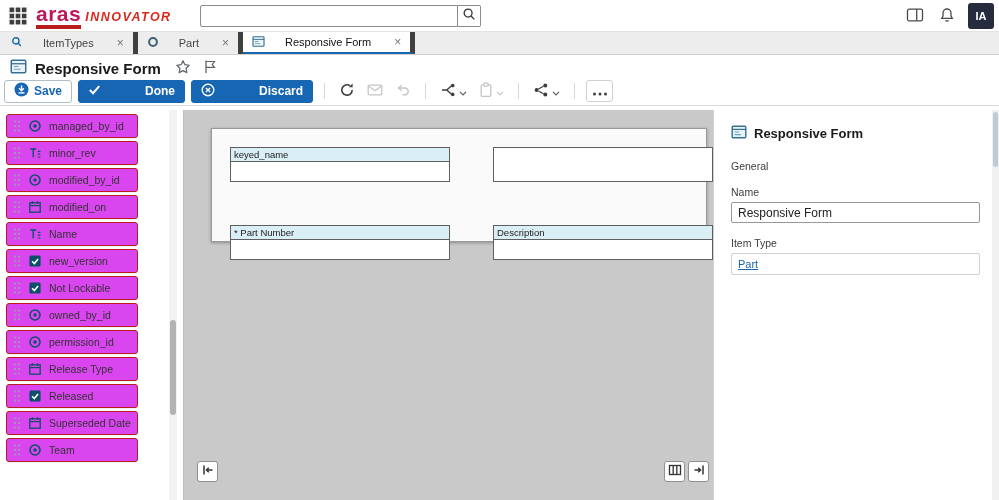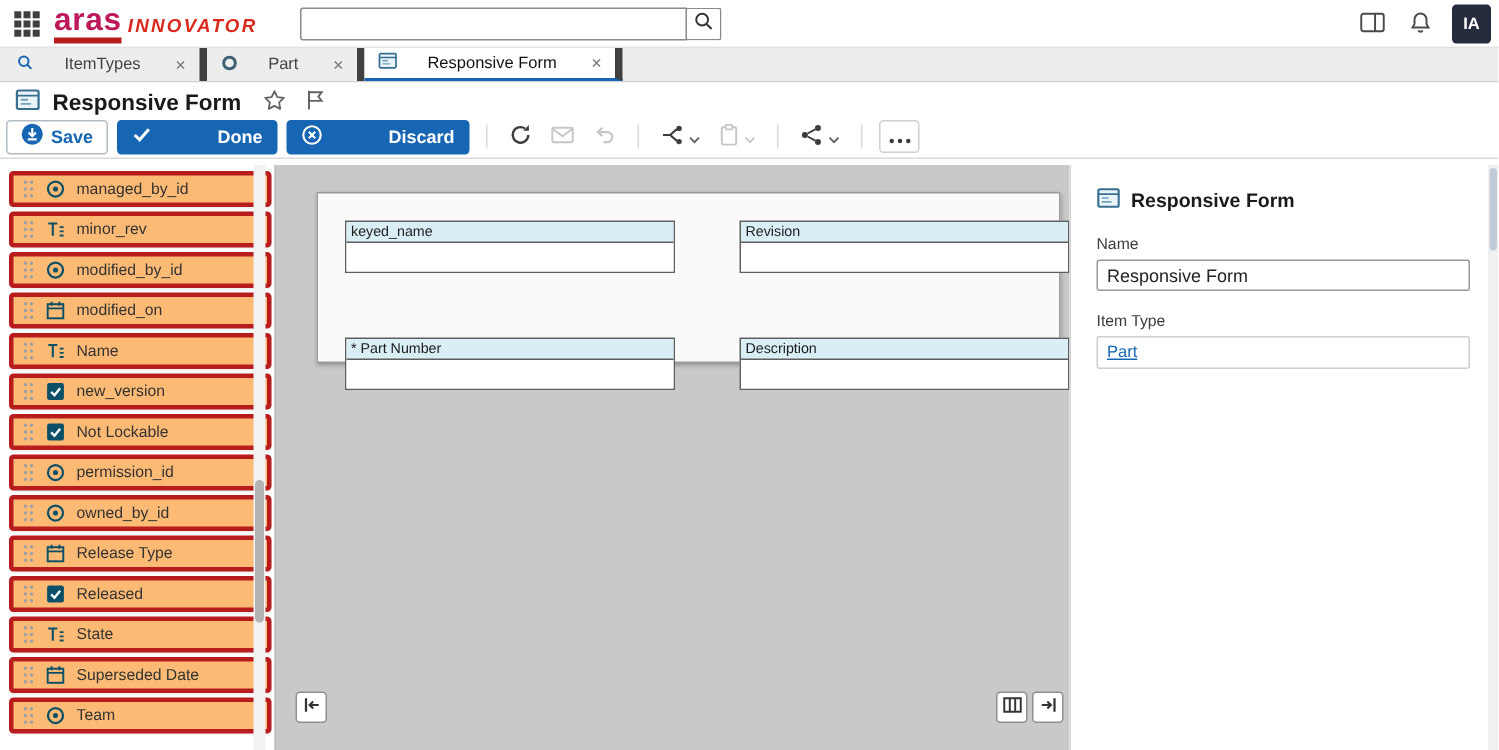--- a/index.html
+++ b/index.html
@@ -35,21 +35,21 @@
   .btn { display:inline-flex; align-items:center; gap:5px; height:23px; padding:0 9px; border-radius:3px; font-size:12px; font-weight:600; font-family:"Liberation Sans",sans-serif; cursor:pointer; }
   .btn-save { background:#fff; border:1px solid #b3bcc4; color:#1666b3; }
   .btn-primary { background:#1666b3; border:1px solid #1666b3; color:#fff;gap:44px; }
   .tb-sep { width:1px; height:16px; background:#d9d9d9; margin:0 5px; }
   .tb-icon { background:none; border:none; padding:2px 3px; display:inline-flex; align-items:center; gap:3px; cursor:pointer; }
   .tb-icon.disabled { cursor:default; }
   .btn-more { background:#fff; border:1px solid #d0d0d0; border-radius:3px; width:27px; height:22px; display:inline-flex; align-items:center; justify-content:center; cursor:pointer; }
 
   
   .sidebar { position:absolute; left:0; top:110px; width:183px; height:390px; background:#fff; overflow:hidden; padding:4px 0 0 6px; }
-  .field-item { display:flex; align-items:center; width:175px; height:24px; margin-bottom:3px; background:#fdba74; border:3px solid #b91c1c; border-radius:3px; padding:0 6px; box-shadow:0 1px 1px rgba(0,0,0,.06); cursor:grab; }
+  .field-item { display:flex; align-items:center; width:132px; height:24px; margin-bottom:3px; background:#d946ef; border:1px solid #b91c1c; border-radius:3px; padding:0 6px; box-shadow:0 1px 1px rgba(0,0,0,.06); cursor:grab; }
   .drag { width:8px; height:14px; margin-right:7px; flex:none; display:flex; }
   .picon { width:14px; height:14px; margin-right:7px; flex:none; color:#0b5068; display:flex; }
   .picon svg { width:14px; height:14px; }
   .flabel { font-size:10.5px; color:#333; white-space:nowrap; }
   .sb-scroll { position:absolute; left:169px; top:110px; width:8px; height:390px; background:#f2f2f2; }
   .sb-thumb { position:absolute; left:1px; top:210px; width:6px; height:95px; background:#b3b3b3; border-radius:3px; }
 
   .canvas { position:absolute; left:183px; top:110px; width:530px; height:390px; background:#c9c9c9; border-left:1px solid #bdbdbd; }
   .form-panel { position:absolute; left:27px; top:18px; width:496px; height:114px; background:#fafafa; border:1px solid #9a9a9a; box-shadow:0 1px 3px rgba(0,0,0,.3); }
   .form-grid { display:grid; grid-template-columns:220px 220px; column-gap:10px; row-gap:10px; padding:18px 0 0 18px;gap:43px; }
@@ -401,40 +401,40 @@
               <circle cx="2" cy="11.5" r="1.1" fill="#9aa0a6"></circle>
               <circle cx="6" cy="11.5" r="1.1" fill="#9aa0a6"></circle>
             </svg>
           </span>
           <span class="picon">
             <svg viewBox="0 0 14 14">
               <circle cx="7" cy="7" r="5" fill="none" stroke="currentColor" stroke-width="1.5"></circle>
               <circle cx="7" cy="7" r="1.7" fill="currentColor"></circle>
             </svg>
           </span>
-          <span class="flabel">permission_id</span>
+          <span class="flabel">owned_by_id</span>
         </div>
         <div class="field-item">
           <span class="drag">
             <svg viewBox="0 0 8 14" width="8" height="14">
               <circle cx="2" cy="2.5" r="1.1" fill="#9aa0a6"></circle>
               <circle cx="6" cy="2.5" r="1.1" fill="#9aa0a6"></circle>
               <circle cx="2" cy="7" r="1.1" fill="#9aa0a6"></circle>
               <circle cx="6" cy="7" r="1.1" fill="#9aa0a6"></circle>
               <circle cx="2" cy="11.5" r="1.1" fill="#9aa0a6"></circle>
               <circle cx="6" cy="11.5" r="1.1" fill="#9aa0a6"></circle>
             </svg>
           </span>
           <span class="picon">
             <svg viewBox="0 0 14 14">
               <circle cx="7" cy="7" r="5" fill="none" stroke="currentColor" stroke-width="1.5"></circle>
               <circle cx="7" cy="7" r="1.7" fill="currentColor"></circle>
             </svg>
           </span>
-          <span class="flabel">owned_by_id</span>
+          <span class="flabel">permission_id</span>
         </div>
         <div class="field-item">
           <span class="drag">
             <svg viewBox="0 0 8 14" width="8" height="14">
               <circle cx="2" cy="2.5" r="1.1" fill="#9aa0a6"></circle>
               <circle cx="6" cy="2.5" r="1.1" fill="#9aa0a6"></circle>
               <circle cx="2" cy="7" r="1.1" fill="#9aa0a6"></circle>
               <circle cx="6" cy="7" r="1.1" fill="#9aa0a6"></circle>
               <circle cx="2" cy="11.5" r="1.1" fill="#9aa0a6"></circle>
               <circle cx="6" cy="11.5" r="1.1" fill="#9aa0a6"></circle>
@@ -460,39 +460,20 @@
               <circle cx="6" cy="11.5" r="1.1" fill="#9aa0a6"></circle>
             </svg>
           </span>
           <span class="picon">
             <svg viewBox="0 0 14 14">
               <rect x="1.4" y="1.4" width="11.2" height="11.2" rx="1.5" fill="currentColor"></rect>
               <path d="M4.1 7.3l2.2 2.2 3.8-4.6" stroke="#fff" stroke-width="1.6" fill="none"></path>
             </svg>
           </span>
           <span class="flabel">Released</span>
-        </div>
-        <div class="field-item">
-          <span class="drag">
-            <svg viewBox="0 0 8 14" width="8" height="14">
-              <circle cx="2" cy="2.5" r="1.1" fill="#9aa0a6"></circle>
-              <circle cx="6" cy="2.5" r="1.1" fill="#9aa0a6"></circle>
-              <circle cx="2" cy="7" r="1.1" fill="#9aa0a6"></circle>
-              <circle cx="6" cy="7" r="1.1" fill="#9aa0a6"></circle>
-              <circle cx="2" cy="11.5" r="1.1" fill="#9aa0a6"></circle>
-              <circle cx="6" cy="11.5" r="1.1" fill="#9aa0a6"></circle>
-            </svg>
-          </span>
-          <span class="picon">
-            <svg viewBox="0 0 14 14">
-              <path d="M2.2 3h6M5.2 3v8.2" stroke="currentColor" stroke-width="1.4" fill="none"></path>
-              <path d="M9.8 5.4h2.6M9.8 8.2h2.6M9.8 11h2.6" stroke="currentColor" stroke-width="1.2" fill="none"></path>
-            </svg>
-          </span>
-          <span class="flabel">State</span>
         </div>
         <div class="field-item">
           <span class="drag">
             <svg viewBox="0 0 8 14" width="8" height="14">
               <circle cx="2" cy="2.5" r="1.1" fill="#9aa0a6"></circle>
               <circle cx="6" cy="2.5" r="1.1" fill="#9aa0a6"></circle>
               <circle cx="2" cy="7" r="1.1" fill="#9aa0a6"></circle>
               <circle cx="6" cy="7" r="1.1" fill="#9aa0a6"></circle>
               <circle cx="2" cy="11.5" r="1.1" fill="#9aa0a6"></circle>
               <circle cx="6" cy="11.5" r="1.1" fill="#9aa0a6"></circle>
@@ -533,21 +514,20 @@
   </div>
 
   <div class="canvas">
     <div class="form-panel">
       <div class="form-grid">
           <div class="ffield">
             <div class="fflabel">keyed_name</div>
             <div class="ffinput"></div>
           </div>
           <div class="ffield">
-            <div class="fflabel">Revision</div>
             <div class="ffinput"></div>
           </div>
           <div class="ffield">
             <div class="fflabel">* Part Number</div>
             <div class="ffinput"></div>
           </div>
           <div class="ffield">
             <div class="fflabel">Description</div>
             <div class="ffinput"></div>
           </div>
@@ -575,20 +555,21 @@
 
   <div class="props-panel">
     <div class="pp-title-row">
       <span><svg width="16" height="16" viewBox="0 0 16 16">
             <rect x="1.2" y="2.2" width="13.6" height="11.6" rx="1" fill="#eaf3f8" stroke="#376f90" stroke-width="1.4"></rect>
             <path d="M1.2 5.4h13.6" stroke="#376f90" stroke-width="1.2"></path>
             <path d="M3.6 8h4.5M3.6 10.6h6.5" stroke="#6fa3bd" stroke-width="1.1"></path>
           </svg></span>
       <span class="pp-title">Responsive Form</span>
     </div>
+    <div class="pp-section">General</div>
     <div class="pp-label">Name</div>
     <input class="pp-input" type="text" value="Responsive Form" style="">
     <div class="pp-label">Item Type</div>
     <div class="pp-linkbox">
       <a class="pp-link">Part</a>
     </div>
   </div>
 
   <div class="win-scroll">
     <div class="win-thumb"></div>

